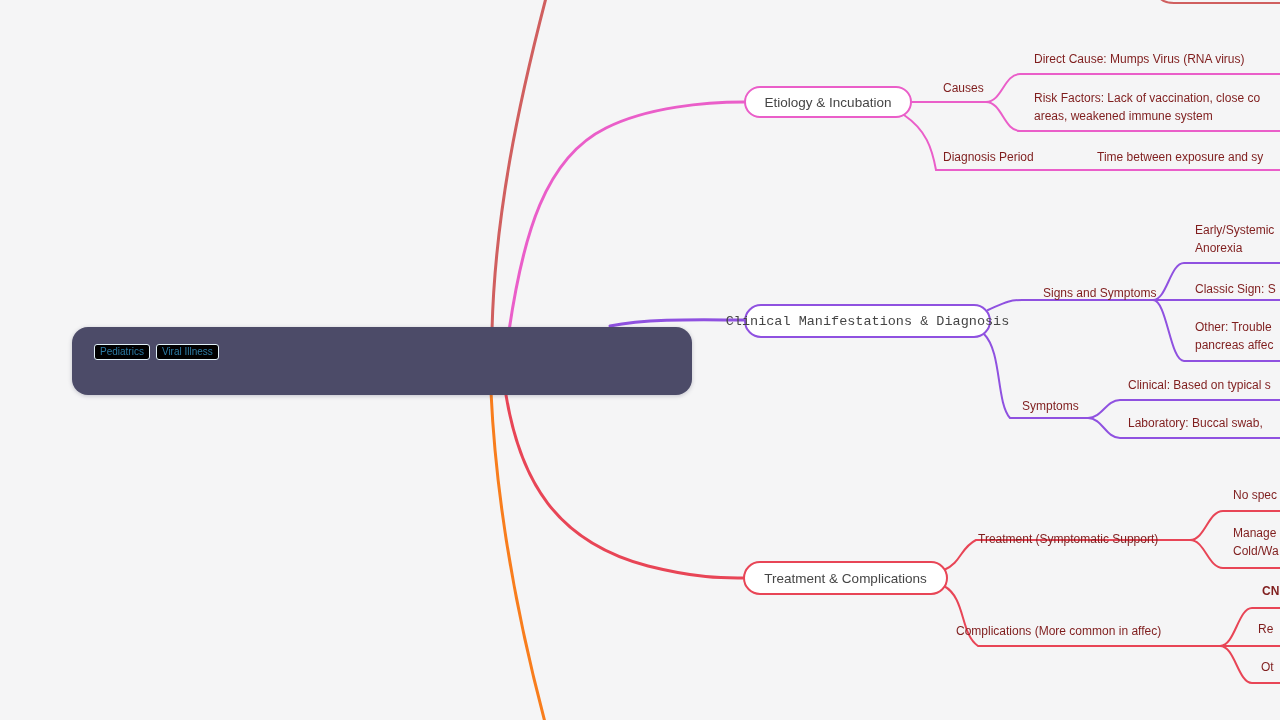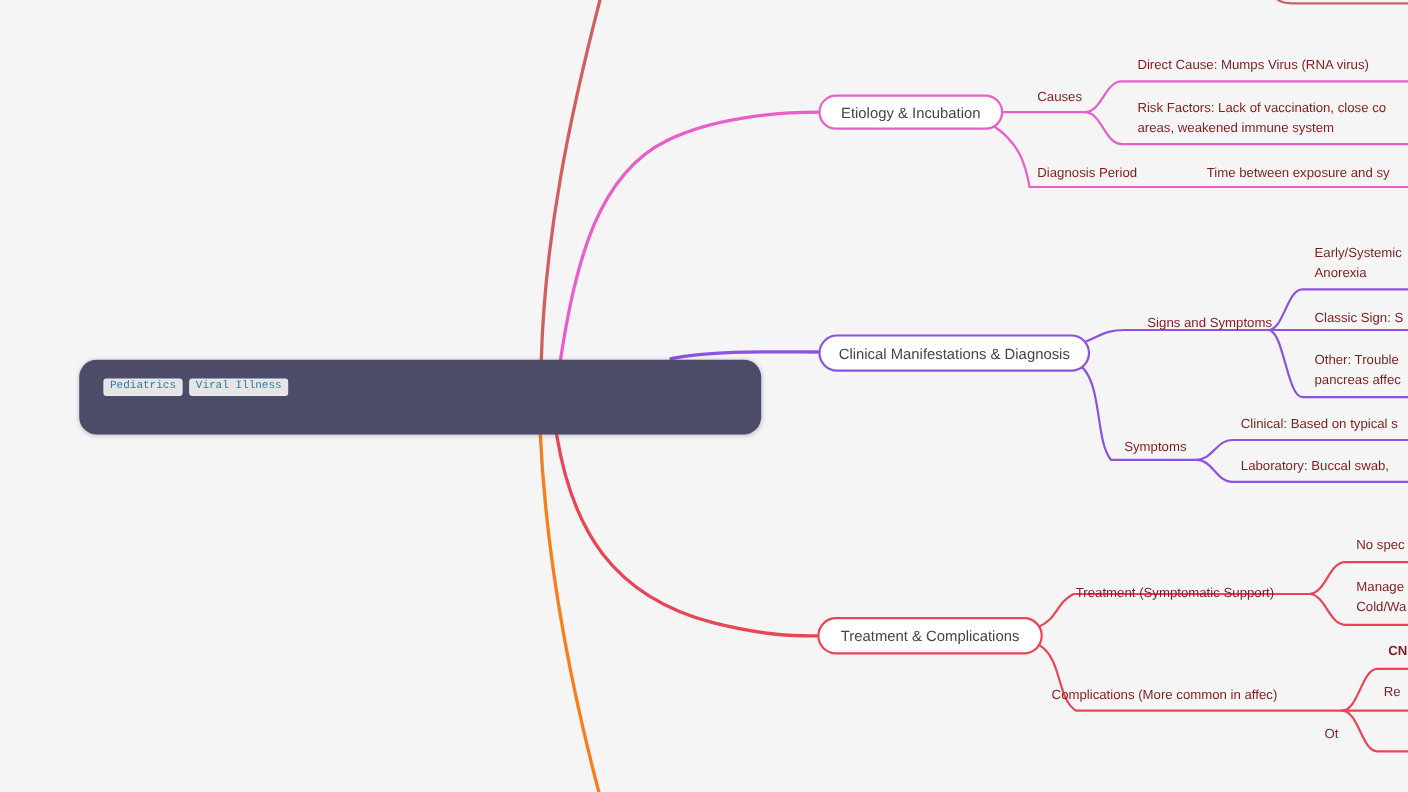--- a/index.html
+++ b/index.html
@@ -12,22 +12,22 @@
   .node{position:absolute;z-index:3;box-sizing:border-box;display:flex;
     align-items:center;justify-content:center;background:#ffffff;
     border-radius:17px;border:2px solid #999;color:#454545;font-size:13.5px;
     white-space:nowrap;cursor:pointer;}
   .root-node{position:absolute;z-index:3;left:72px;top:327px;width:620px;height:68px;
     background:#4c4b68;border-radius:16px;box-sizing:border-box;
     padding:11px 22px 9px 22px;color:#ffffff;cursor:pointer;
     box-shadow:0 1px 4px rgba(40,40,70,.25);}
   .root-title{font-size:17px;font-weight:500;letter-spacing:.1px;white-space:nowrap;}
   .tag-row{margin-top:6px;display:flex;gap:6px;}
-  .tag{background:#e5e5e5;color:#2e7ca5;border:1px solid #e0f0f8;border-radius:3px;
-    font-size:10px;line-height:12px;padding:1px 5px;white-space:nowrap;font-family:Liberation Mono, monospace;}
+  .tag{background:#000000;color:#2e7ca5;border:1px solid #e0f0f8;border-radius:3px;
+    font-size:10px;line-height:12px;padding:1px 5px;white-space:nowrap;}
   .topic{position:absolute;z-index:2;color:#7f1d1d;font-size:12px;
     line-height:18px;white-space:nowrap;cursor:pointer;}
   .topic span{display:block;}
 </style>
 </head>
 <body>
 
 <div id="canvas">
 
   <svg class="links" width="1280" height="720" viewBox="0 0 1280 720">
@@ -73,21 +73,21 @@
   <div class="root-node">
     <div class="tag-row">
       <span class="tag">Pediatrics</span>
       <span class="tag">Viral Illness</span>
     </div>
   </div>
 
   <div class="node" style="left:744px;top:86px;width:168px;height:32px;border-color:#ea5ec9;">
     <span>Etiology &amp; Incubation</span>
   </div>
-  <div class="node" style="left:744px;top:304px;width:247px;height:34px;border-color:#8f51e0;">
+  <div class="node" style="left:744px;top:304px;width:247px;height:34px;border-color:#8f51e0;font-family:Liberation Mono, monospace;">
     <span>Clinical Manifestations &amp; Diagnosis</span>
   </div>
   <div class="node" style="left:743px;top:561px;width:205px;height:34px;border-color:#e84556;">
     <span>Treatment &amp; Complications</span>
   </div>
 
   <div class="topic" style="left:943px;top:79px;">Causes</div>
   <div class="topic" style="left:1034px;top:50px;">Direct Cause: Mumps Virus (RNA virus)</div>
   <div class="topic" style="left:1034px;top:89px;">
     <span>Risk Factors: Lack of vaccination, close co</span>
@@ -112,15 +112,15 @@
 
   <div class="topic" style="left:978px;top:530px;">Treatment (Symptomatic Support)</div>
   <div class="topic" style="left:1233px;top:486px;">No spec</div>
   <div class="topic" style="left:1233px;top:524px;">
     <span>Manage</span>
     <span>Cold/Wa</span>
   </div>
   <div class="topic" style="left:956px;top:622px;">Complications (More common in affec)</div>
   <div class="topic" style="left:1262px;top:582px;font-weight:bold;">CN</div>
   <div class="topic" style="left:1258px;top:620px;">Re</div>
-  <div class="topic" style="left:1204px;top:658px;">Ot</div>
+  <div class="topic" style="left:1261px;top:658px;">Ot</div>
 
 </div>
 
 </body></html>

